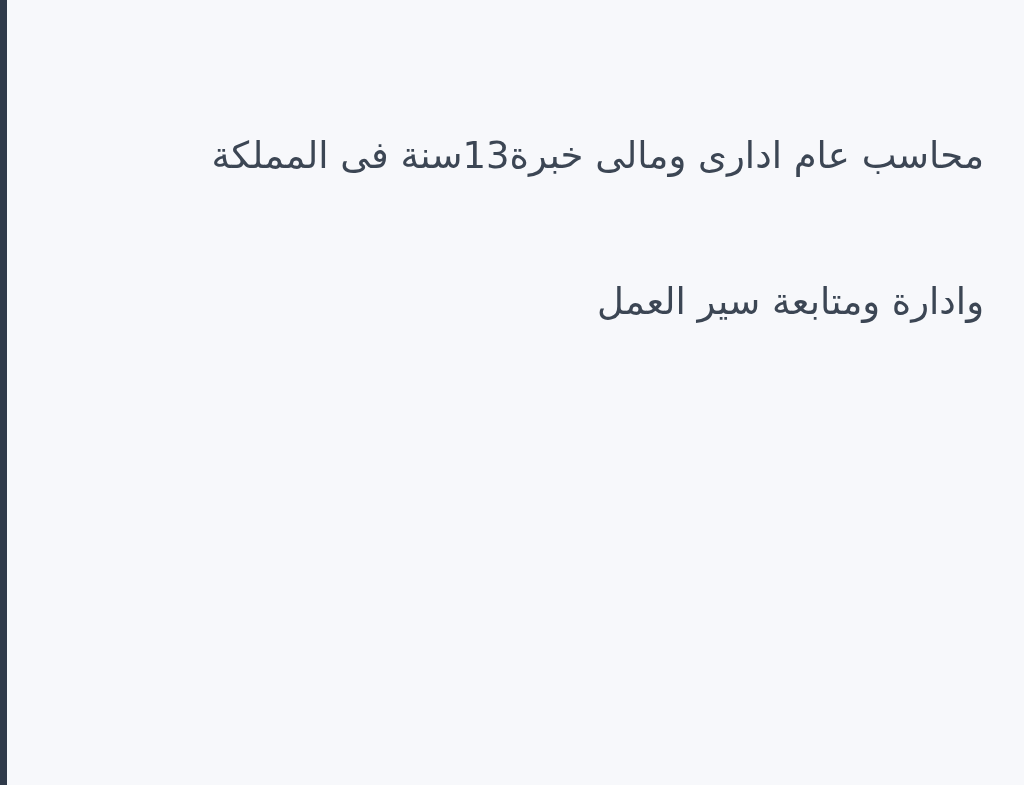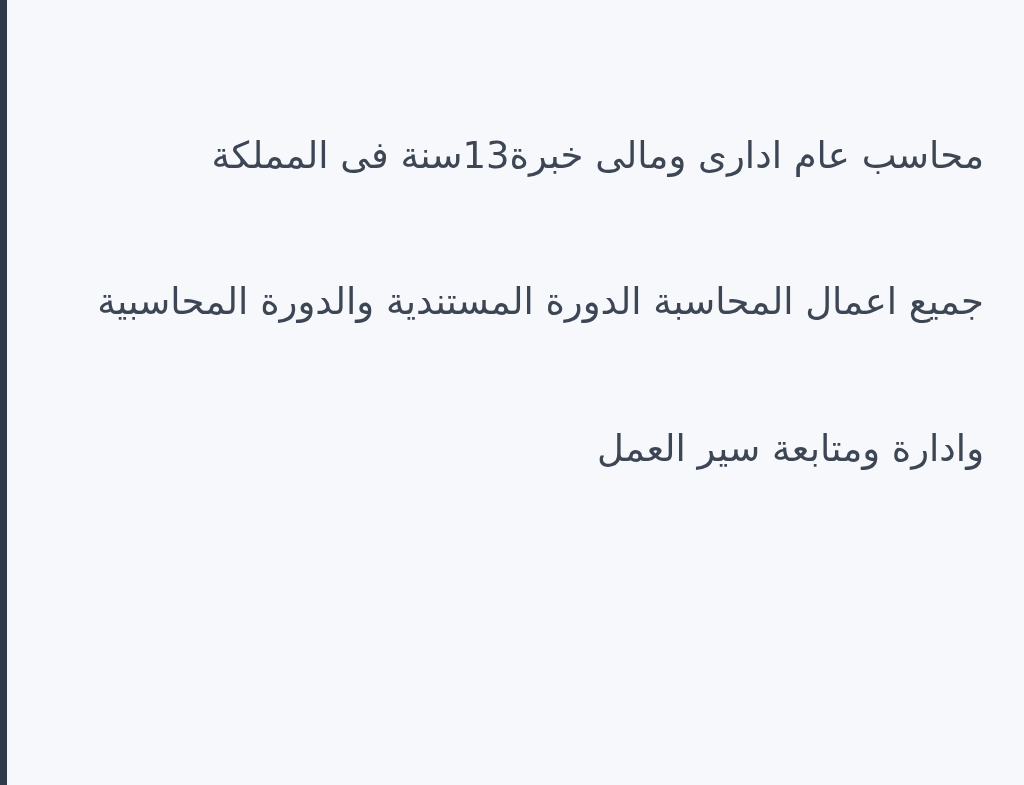--- a/index.html
+++ b/index.html
@@ -62,21 +62,20 @@
 </head>
 <body>
 
 <div id="page">
 
   <div id="left-rail"></div>
 
   <div id="content">
     <div class="post-body">
       <span class="line">محاسب عام ادارى ومالى خبرة13سنة فى المملكة</span>
-      <span class="line">جميع اعمال المحاسبة الدورة المستندية والدورة المحاسبية</span>
       <span class="line">وادارة ومتابعة سير العمل</span>
       
       
       
       
       
       
       
       
     </div>

